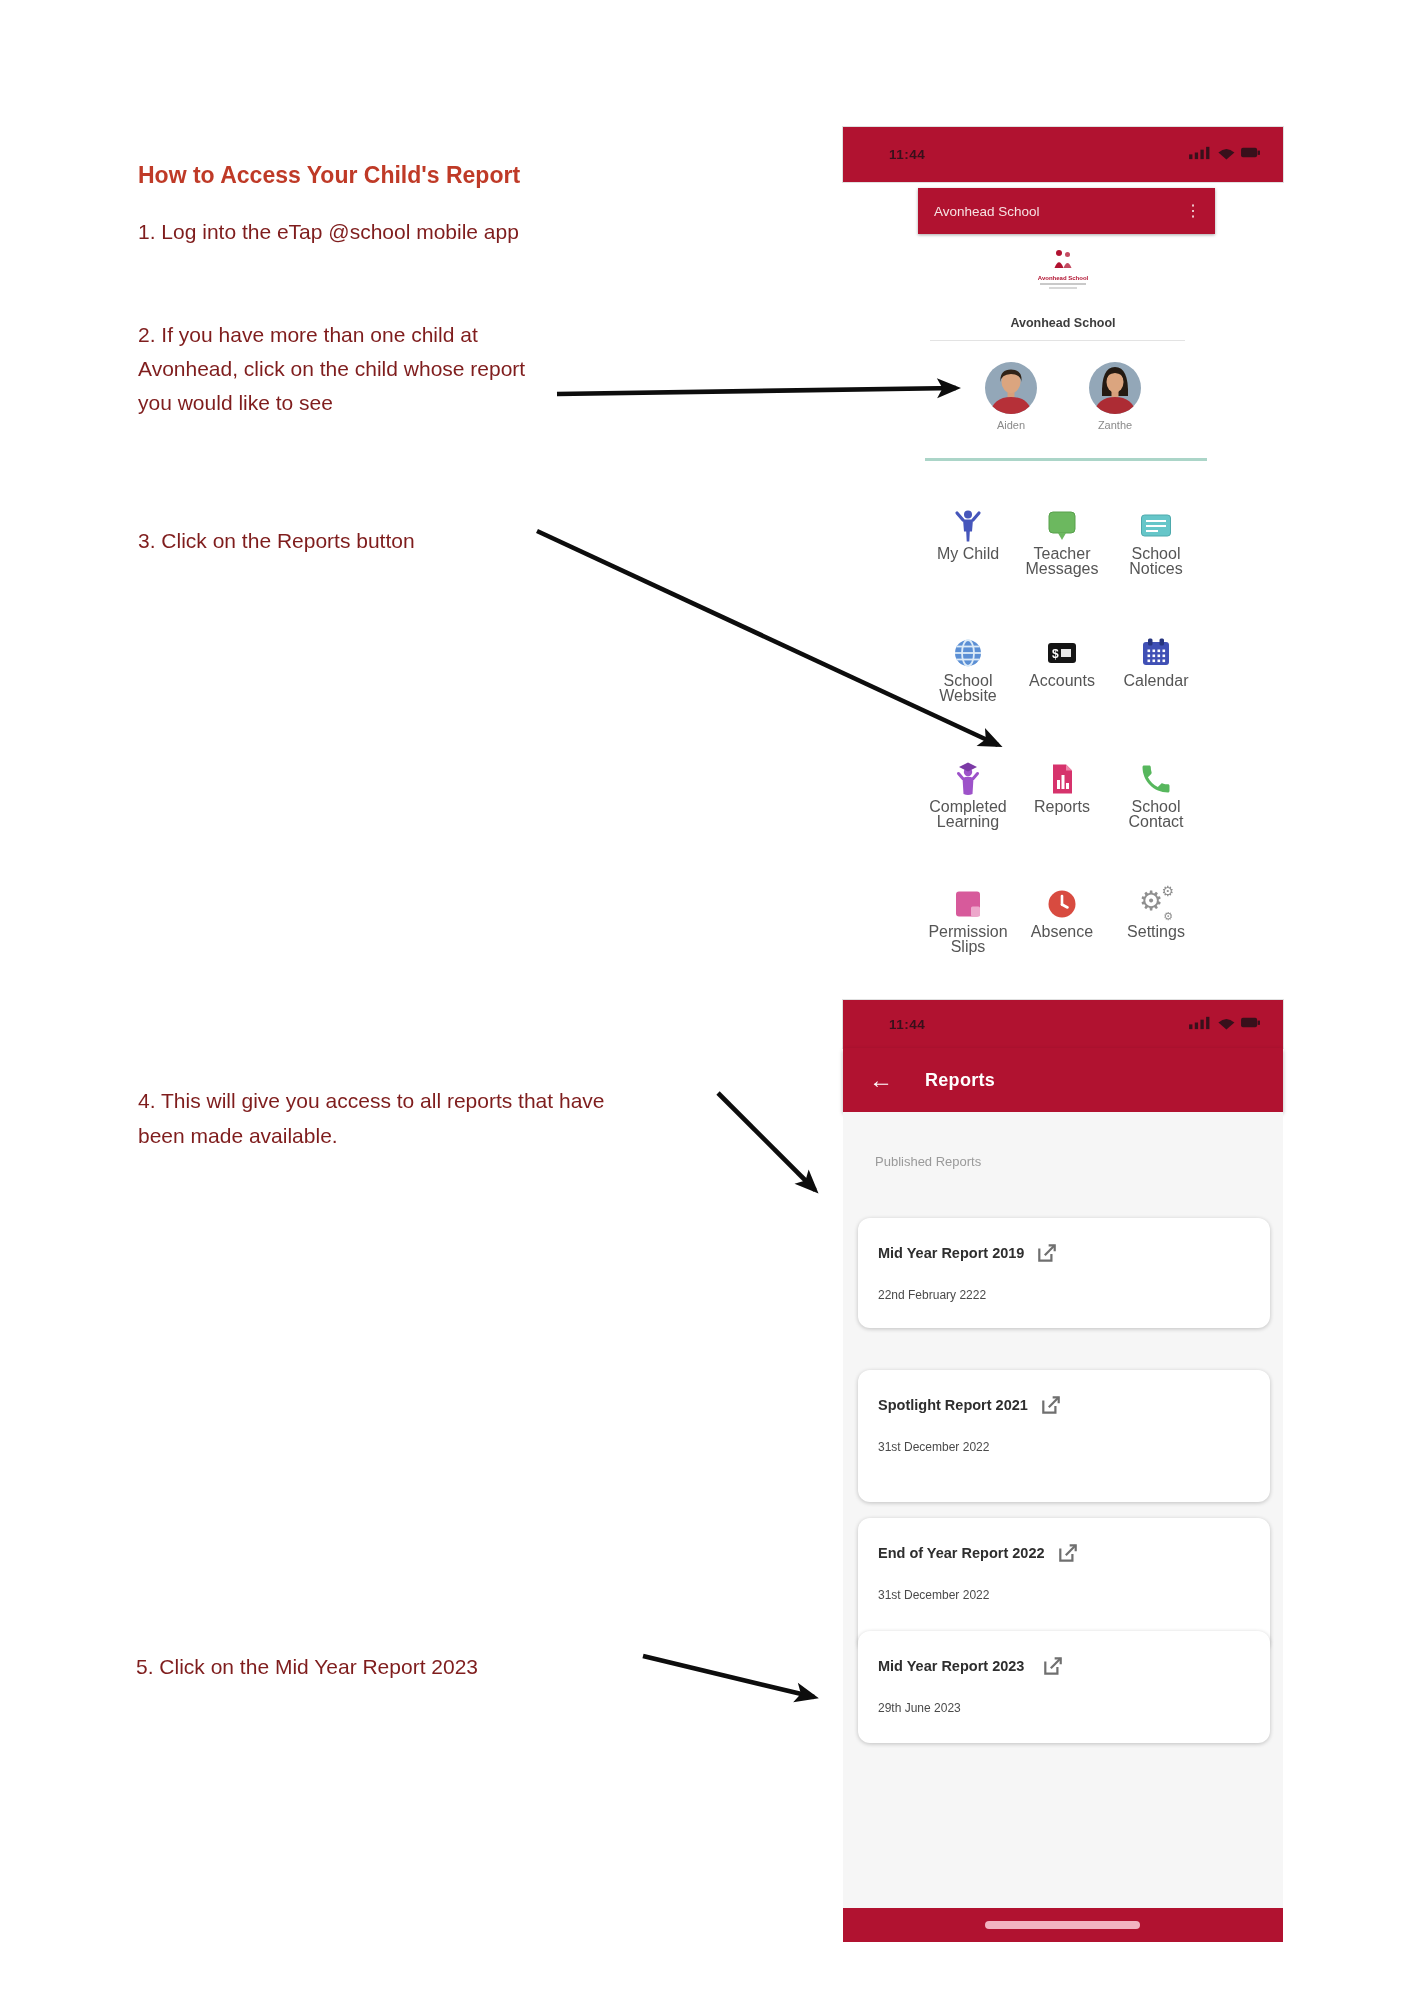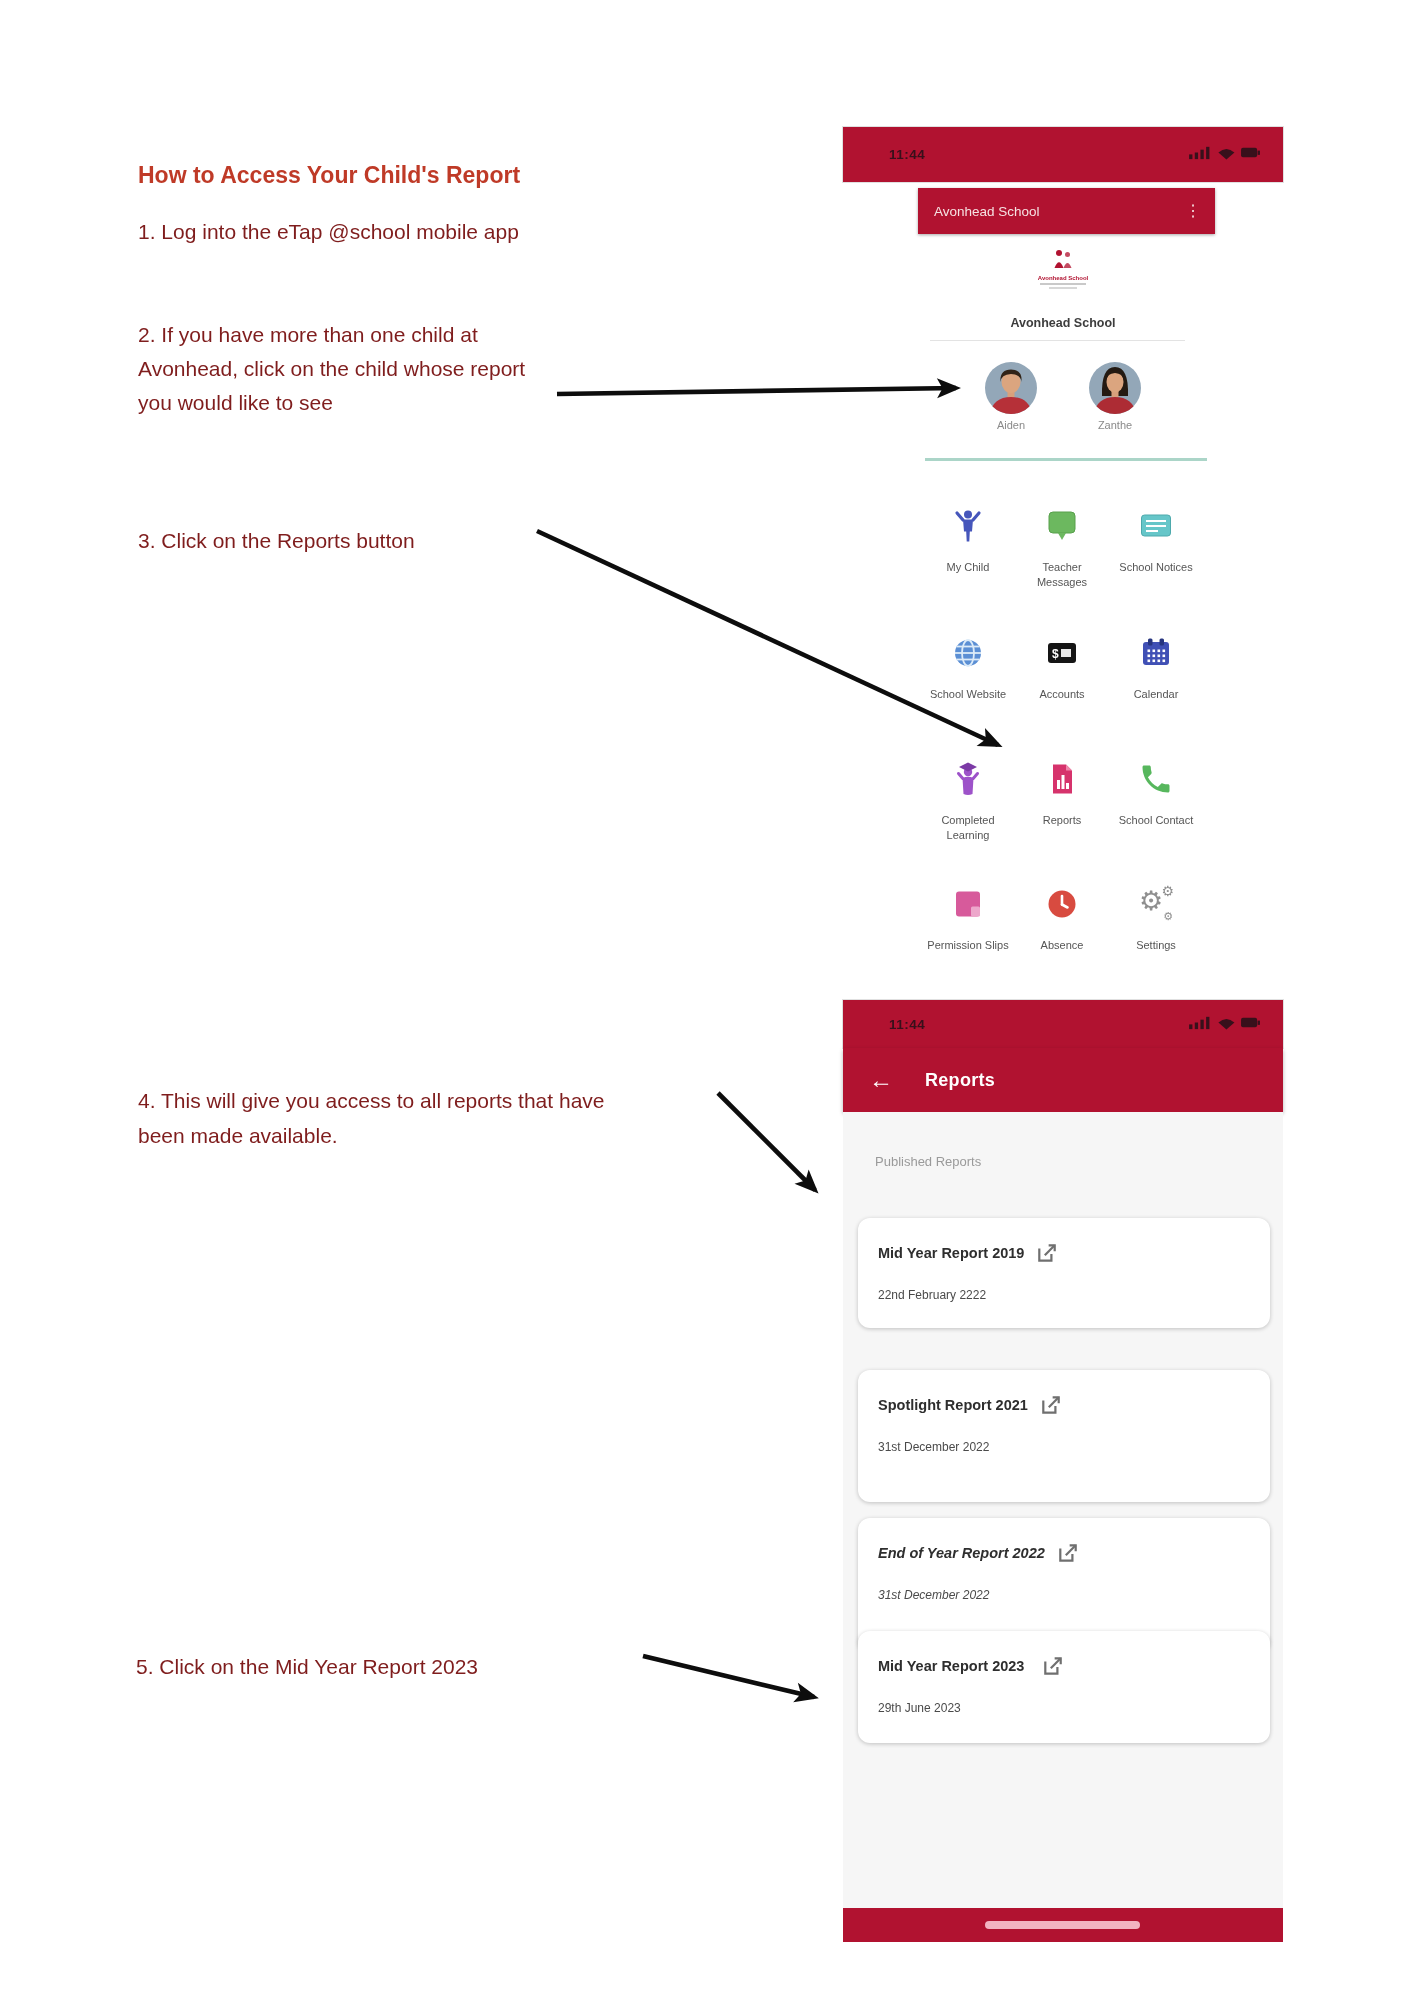--- a/index.html
+++ b/index.html
@@ -39,38 +39,38 @@
 
   .child{position:absolute;width:60px;text-align:center;cursor:pointer;}
   #child-a{left:138px;top:235px;}
   #child-z{left:242px;top:235px;}
   .pic{width:52px;height:52px;border-radius:50%;overflow:hidden;margin:0 auto;}
   .nm{margin-top:5px;font-size:11px;color:#8a8a8a;}
   .tealhr{position:absolute;top:331px;left:82px;width:282px;height:2.5px;background:var(--teal-divider,#abd5c8);}
 
   .gi{position:absolute;width:90px;text-align:center;cursor:pointer;}
   .gi .ic{height:37px;display:flex;align-items:center;justify-content:center;}
-  .gi .lb{margin-top:16px;font-size:11px;line-height:14.5px;color:#555;}
+  .gi .lb{margin-top:3px;font-size:16px;line-height:14.5px;color:#555;}
   .gear-wrap{position:relative;width:36px;height:36px;color:#8f8f8f;}
   .g1{position:absolute;left:1px;top:2px;font-size:27px;line-height:27px;}
   .g2{position:absolute;right:0px;top:-2px;font-size:14px;line-height:14px;}
   .g3{position:absolute;right:1px;bottom:0px;font-size:11px;line-height:11px;}
 
   .abar2{position:absolute;top:48px;left:0;right:0;height:64px;background:var(--brand-red,#b11230);
          display:flex;align-items:center;padding:0 26px;box-sizing:border-box;box-shadow:0 2px 4px rgba(0,0,0,.3);}
   .back{color:#ffffff;font-size:24px;margin-right:32px;cursor:pointer;}
   .abar2 .t{color:#ffffff;font-size:18px;font-weight:bold;letter-spacing:.3px;}
   .p2body{position:absolute;top:112px;left:0;right:0;height:796px;background:#f6f6f6;}
   .plabel{position:absolute;left:32px;top:154px;font-size:13px;color:#9a9a9a;}
 
   .card{position:absolute;left:15px;width:412px;background:#ffffff;border-radius:12px;
         box-shadow:0 1px 4px rgba(0,0,0,.22);box-sizing:border-box;padding:24px 20px 0;cursor:pointer;}
   #card1{top:218px;height:110px;}
   #card2{top:370px;height:132px;}
-  #card3{top:518px;height:134px;font-style:italic;}
+  #card3{top:518px;height:134px;}
   #card4{top:631px;height:112px;}
   .ctrow{display:flex;align-items:center;gap:12px;}
   .ctitle{font-size:14.5px;font-weight:bold;color:#2e2e2e;}
   .cdate{margin-top:24px;font-size:12px;color:#4a4a4a;}
 
   .bbar{position:absolute;left:0;right:0;top:908px;height:34px;background:var(--brand-red,#b11230);}
   .hi{position:absolute;left:142px;top:13px;width:155px;height:8px;border-radius:4px;background:var(--home-indicator,#f2b3c1);}
 </style>
 </head>
 <body>

